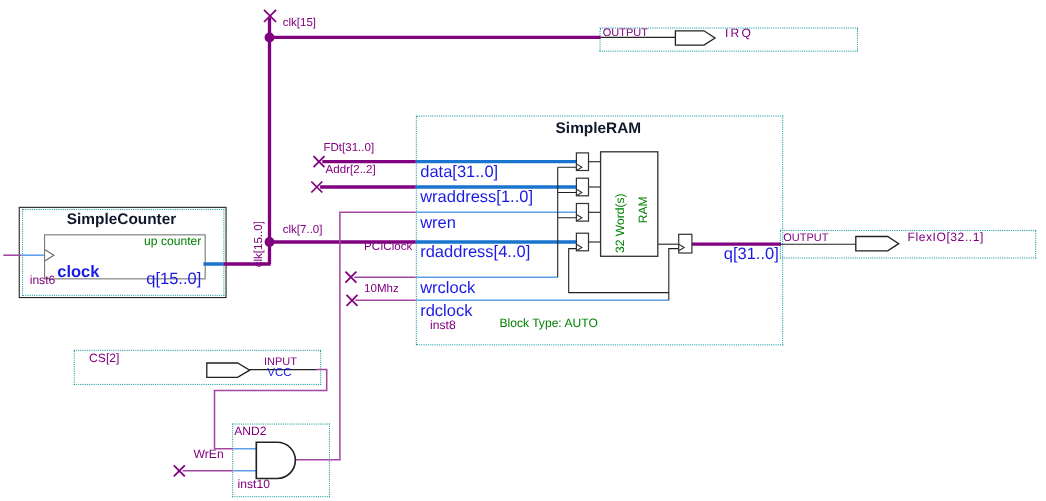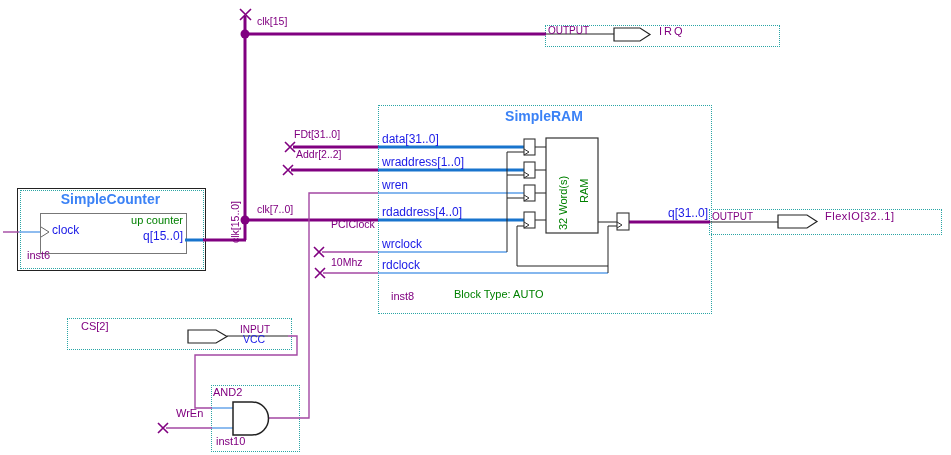--- a/index.html
+++ b/index.html
@@ -5,22 +5,22 @@
   html,body{margin:0;padding:0;background:#fff;}
   #canvas{position:relative;width:951px;height:455px;background:#ffffff;overflow:hidden;
           font-family:"Liberation Sans",sans-serif;}
   .lbl{position:absolute;white-space:nowrap;line-height:1.05;}
   .purple{color:#800080;}
   .blue{color:#1a1ae6;}
   .green{color:#008000;}
   .f10{font-size:10px;}
   .f105{font-size:10.5px;}
   .f11{font-size:11px;}
-  .f12{font-size:12px;}
-  .title{font-size:14px;font-weight:bold;color:#3b82f6;text-align:center;}
+  .f12{font-size:15px;margin-top:16px;}
+  .title{font-size:14px;font-weight:bold;color:#0f172a;text-align:center;}
   .dotted{position:absolute;border:1px dotted #2AA5A5;z-index:1;}
   .solidbox{position:absolute;border:1px solid #222;background:#fff;z-index:1;}
   .innerbox{position:absolute;border:1px solid #777;background:#fff;z-index:2;}
   svg#wires{position:absolute;left:0;top:0;z-index:3;}
   .txt{z-index:4;}
   .vlabel{position:absolute;white-space:nowrap;transform:rotate(-90deg);transform-origin:0 0;z-index:4;}
 </style>
 </head>
 <body>
 
@@ -130,21 +130,21 @@
   <span class="lbl txt purple f105" style="left:257px;top:16px;">clk[15]</span>
   <span class="vlabel purple f105" style="left:229px;top:243px;">clk[15..0]</span>
   <span class="lbl txt purple f105" style="left:257px;top:204px;">clk[7..0]</span>
   <span class="lbl txt purple f105" style="left:294px;top:129px;">FDt[31..0]</span>
   <span class="lbl txt purple f105" style="left:296px;top:149px;">Addr[2..2]</span>
   <span class="lbl txt purple f105" style="left:331px;top:219px;">PCIClock</span>
   <span class="lbl txt purple f105" style="left:331px;top:257px;">10Mhz</span>
   <span class="lbl txt purple f11" style="left:176px;top:408px;">WrEn</span>
 
   <span class="lbl txt title" style="left:17px;top:192px;width:187px;">SimpleCounter</span>
-  <span class="lbl txt blue f12" style="left:52px;top:224px;">clock</span>
+  <span class="lbl txt blue f12" style="left:52px;top:224px;font-weight:bold;">clock</span>
   <span class="lbl txt green f11" style="left:100px;top:215px;width:83px;text-align:right;">up counter</span>
   <span class="lbl txt blue f12" style="left:100px;top:230px;width:83px;text-align:right;">q[15..0]</span>
   <span class="lbl txt purple f11" style="left:27px;top:250px;">inst6</span>
 
   <span class="lbl txt title" style="left:378px;top:109px;width:332px;">SimpleRAM</span>
   <span class="lbl txt blue f12" style="left:382px;top:133px;">data[31..0]</span>
   <span class="lbl txt blue f12" style="left:382px;top:156px;">wraddress[1..0]</span>
   <span class="lbl txt blue f12" style="left:382px;top:179px;">wren</span>
   <span class="lbl txt blue f12" style="left:382px;top:206px;">rdaddress[4..0]</span>
   <span class="lbl txt blue f12" style="left:382px;top:238px;">wrclock</span>

